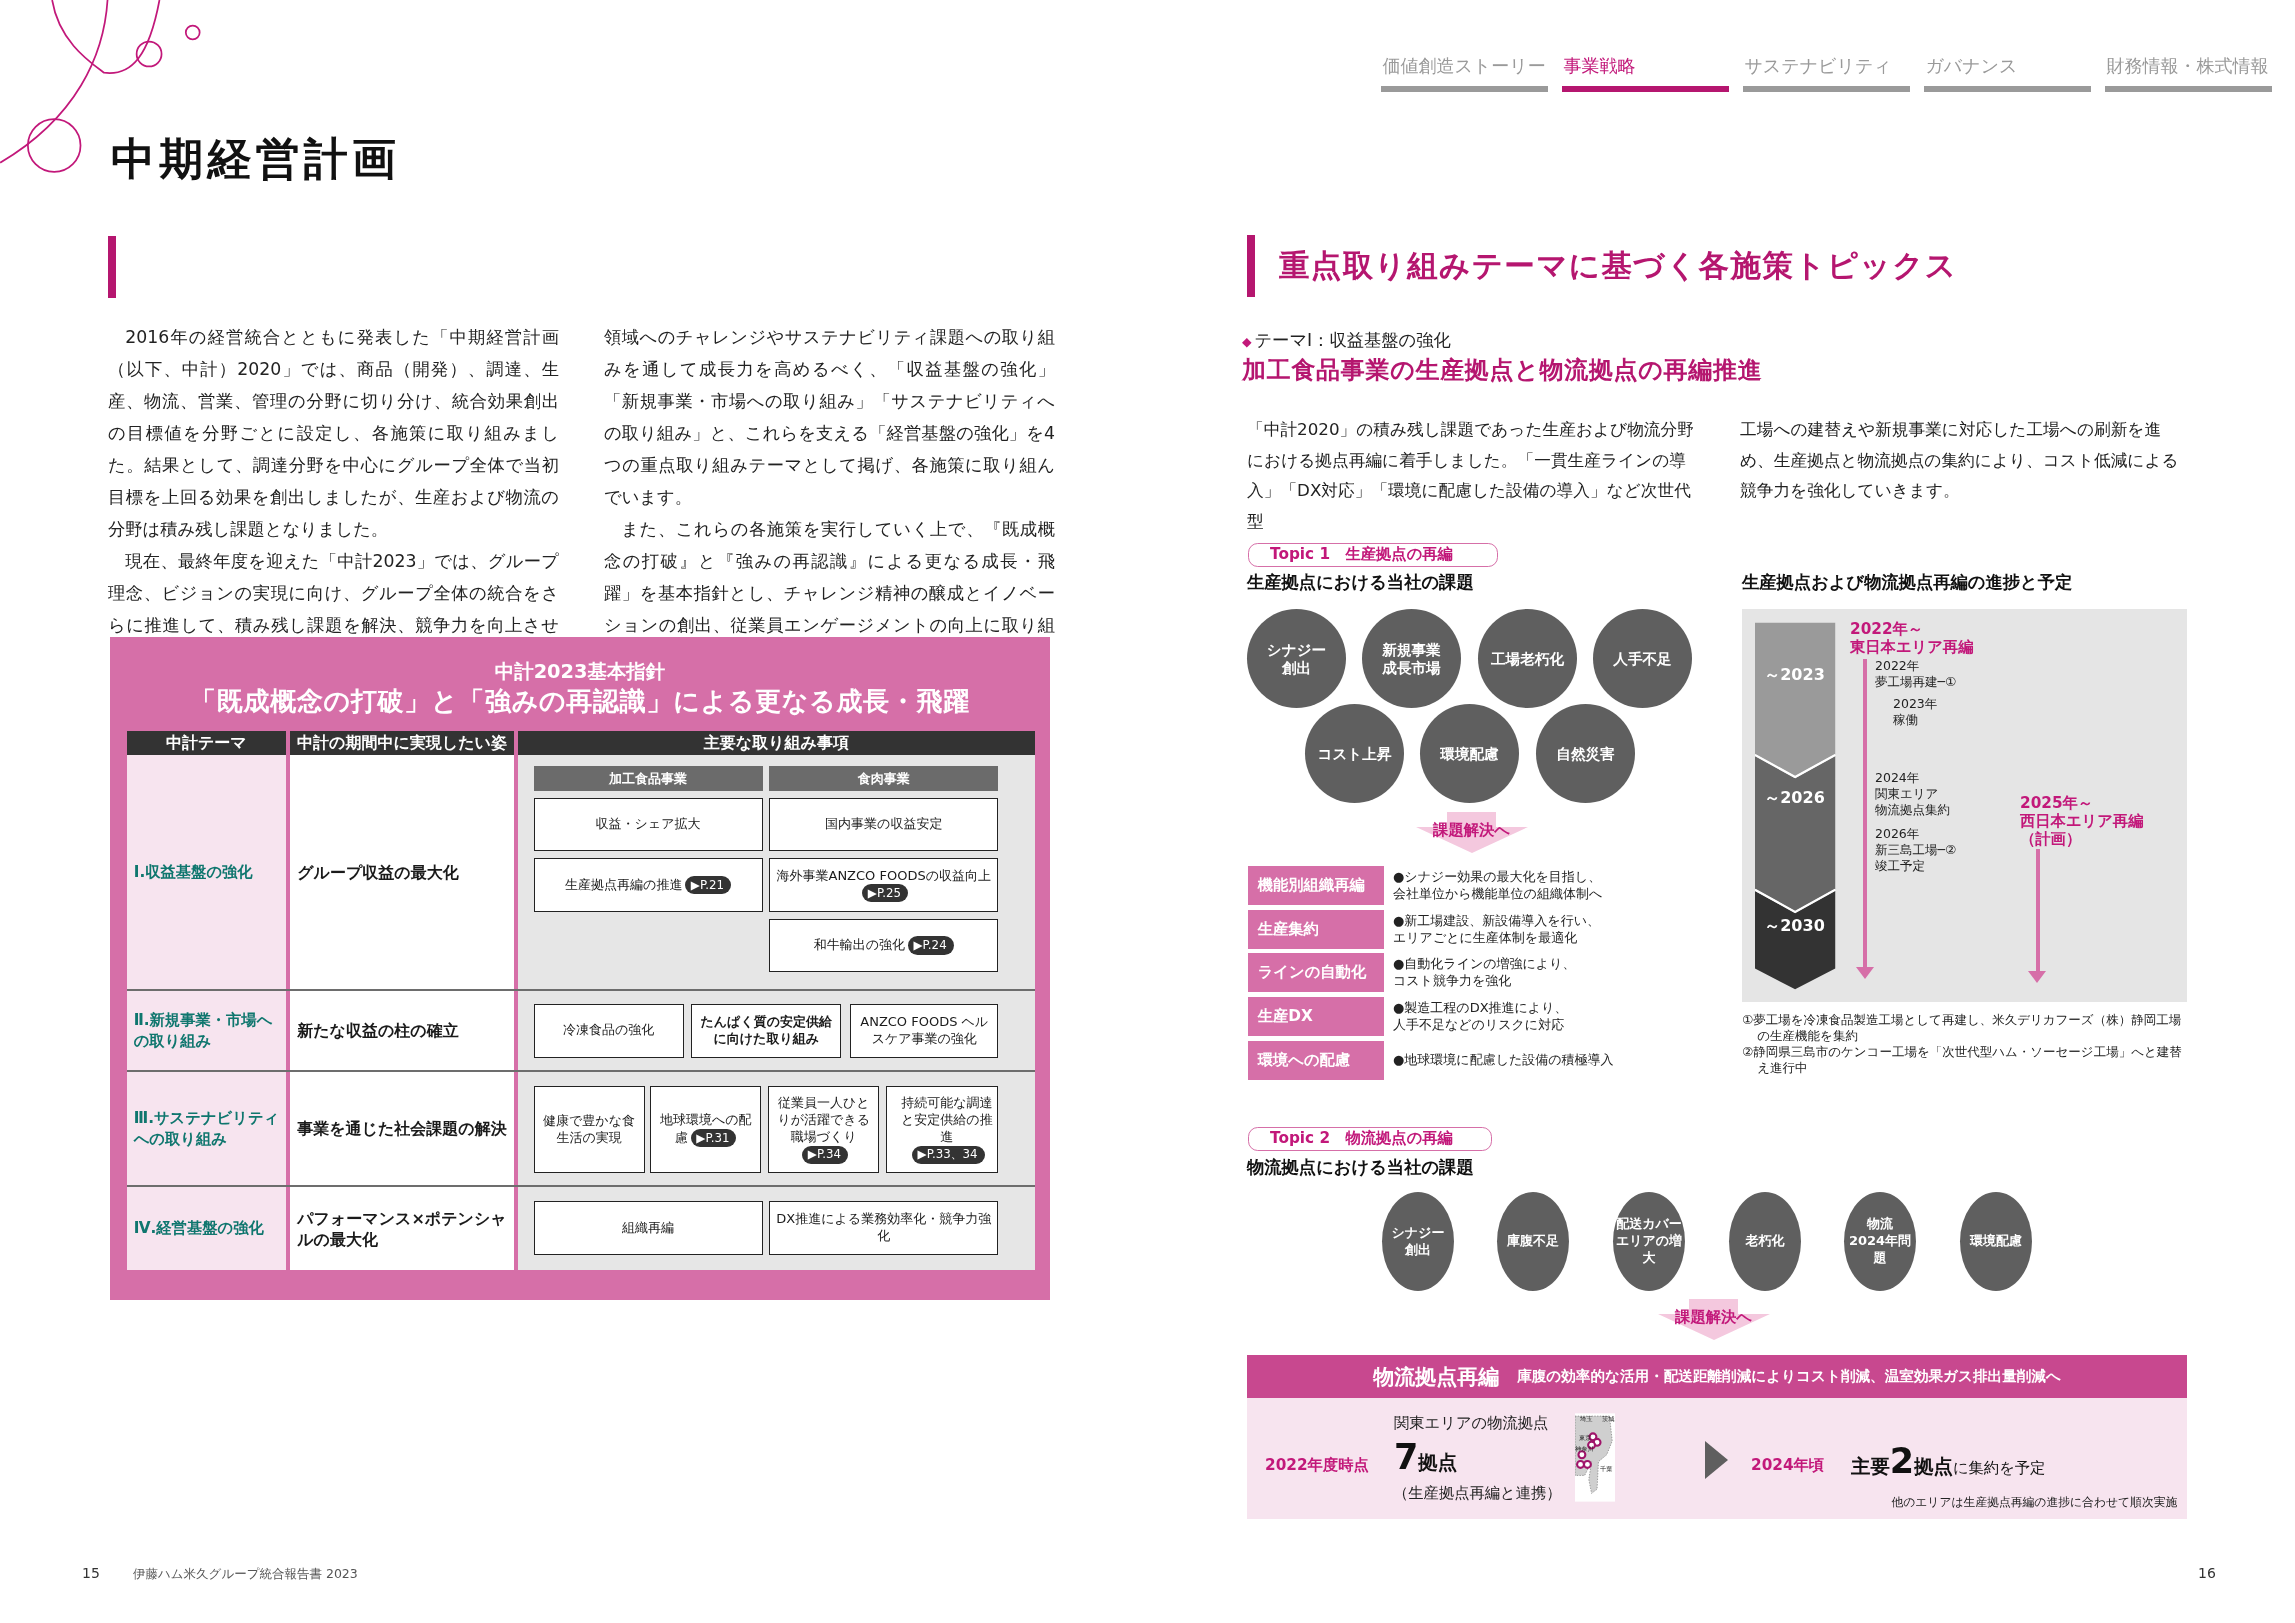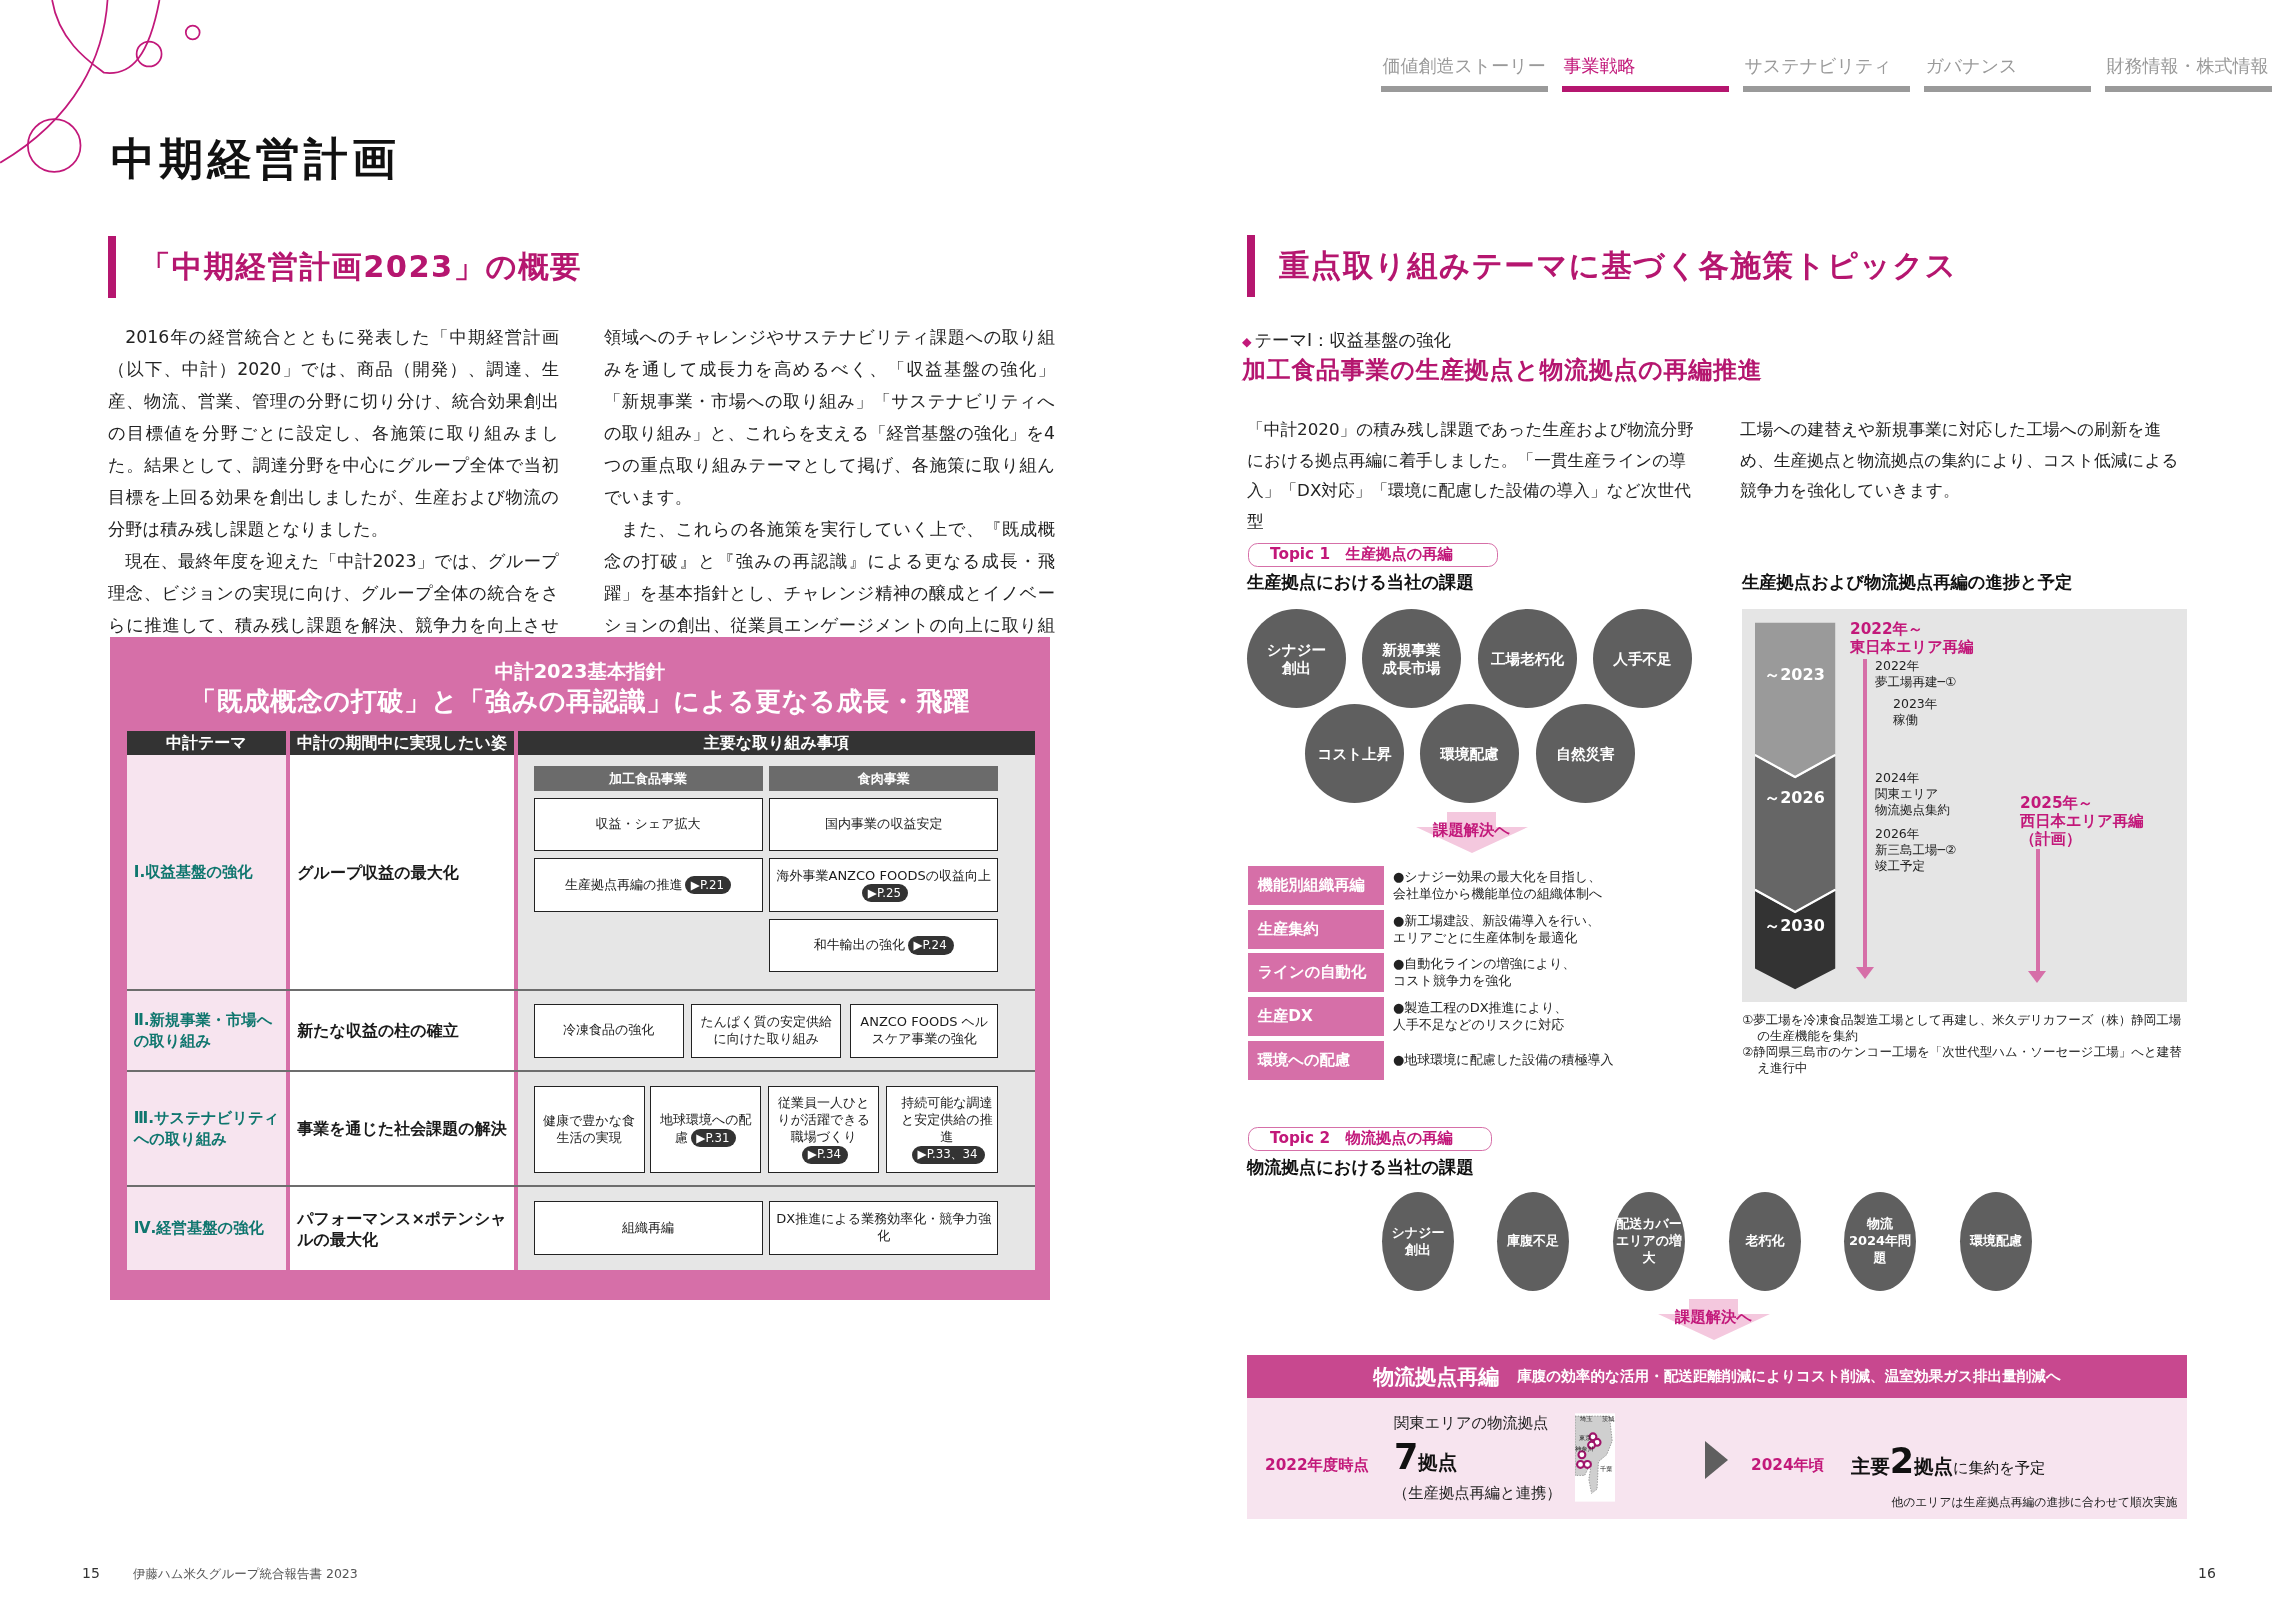--- a/index.html
+++ b/index.html
@@ -115,21 +115,20 @@
   <div class="nav-item">
     <div class="nav-label">財務情報・株式情報</div>
     <div class="nav-bar"></div>
   </div>
 </nav>
 
 <h1 class="page-title">中期経営計画</h1>
 
 <div class="sec-head" style="left:108px; top:236px;">
   <div class="bar"></div>
-  <div class="txt">「中期経営計画2023」の概要</div>
 </div>
 
 <div class="body-col" style="left:108px; top:321px; width:451px;">
   <p>2016年の経営統合とともに発表した「中期経営計画（以下、中計）2020」では、商品（開発）、調達、生産、物流、営業、管理の分野に切り分け、統合効果創出の目標値を分野ごとに設定し、各施策に取り組みました。結果として、調達分野を中心にグループ全体で当初目標を上回る効果を創出しましたが、生産および物流の分野は積み残し課題となりました。</p>
   <p>現在、最終年度を迎えた「中計2023」では、グループ理念、ビジョンの実現に向け、グループ全体の統合をさらに推進して、積み残し課題を解決、競争力を向上させるとともに、新たな</p>
 </div>
 <div class="body-col" style="left:604px; top:321px; width:451px;">
   <p style="text-indent:0">領域へのチャレンジやサステナビリティ課題への取り組みを通して成長力を高めるべく、「収益基盤の強化」「新規事業・市場への取り組み」「サステナビリティへの取り組み」と、これらを支える「経営基盤の強化」を4つの重点取り組みテーマとして掲げ、各施策に取り組んでいます。</p>
   <p>また、これらの各施策を実行していく上で、『既成概念の打破』と『強みの再認識』による更なる成長・飛躍」を基本指針とし、チャレンジ精神の醸成とイノベーションの創出、従業員エンゲージメントの向上に取り組んでいます。</p>
 </div>
@@ -170,21 +169,21 @@
       </div>
     </div>
 
     <div class="prow" style="height:81px;">
       <div class="c1">Ⅱ.新規事業・市場への取り組み</div>
       <div class="c2">新たな収益の柱の確立</div>
       <div class="c3">
         <div class="cell" style="left:15.3px; top:12.5px; width:150px; height:54px;">
             <span>冷凍食品の強化</span>
           </div>
-        <div class="cell" style="left:173px; top:12.5px; width:150px; height:54px;">
+        <div class="cell" style="left:173px; top:12.5px; width:150px; height:54px;font-weight:bold;">
             <span>たんぱく質の安定供給に向けた取り組み</span>
           </div>
         <div class="cell" style="left:332px; top:12.5px; width:148px; height:54px;">
             <span>ANZCO FOODS ヘルスケア事業の強化</span>
           </div>
       </div>
     </div>
 
     <div class="prow" style="height:115px;">
       <div class="c1">Ⅲ.サステナビリティへの取り組み</div>

